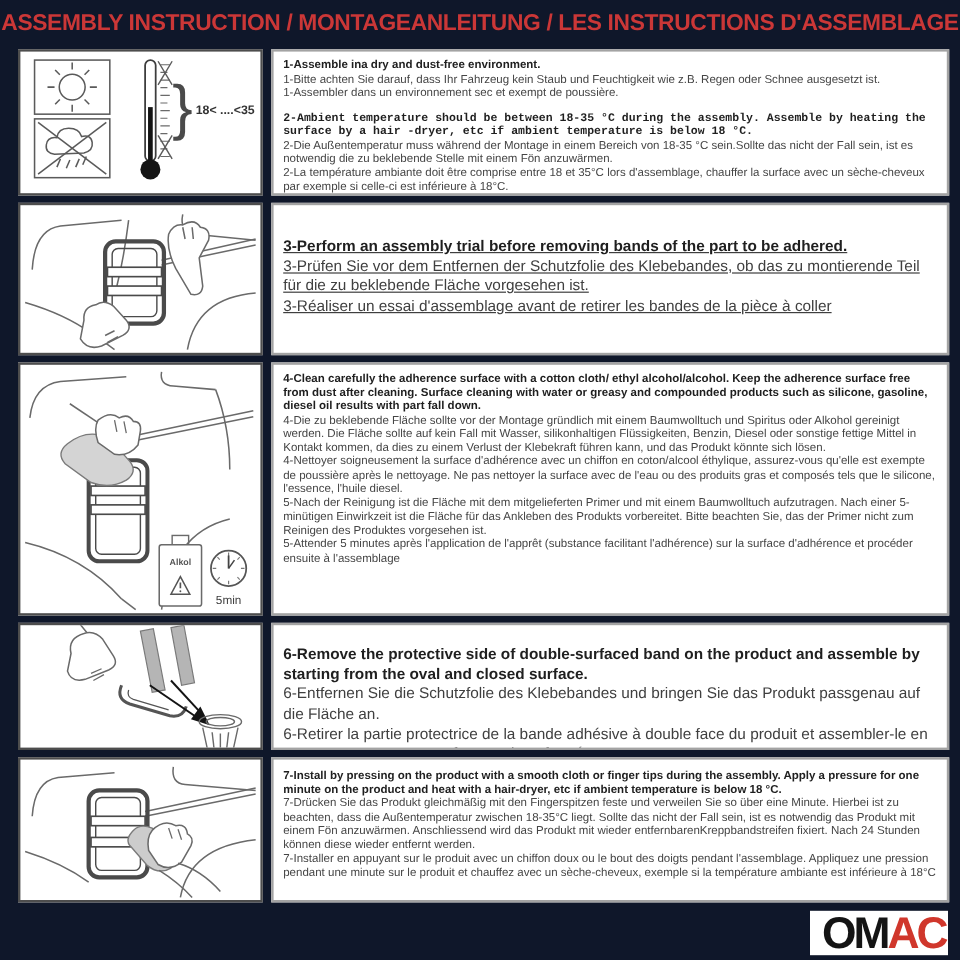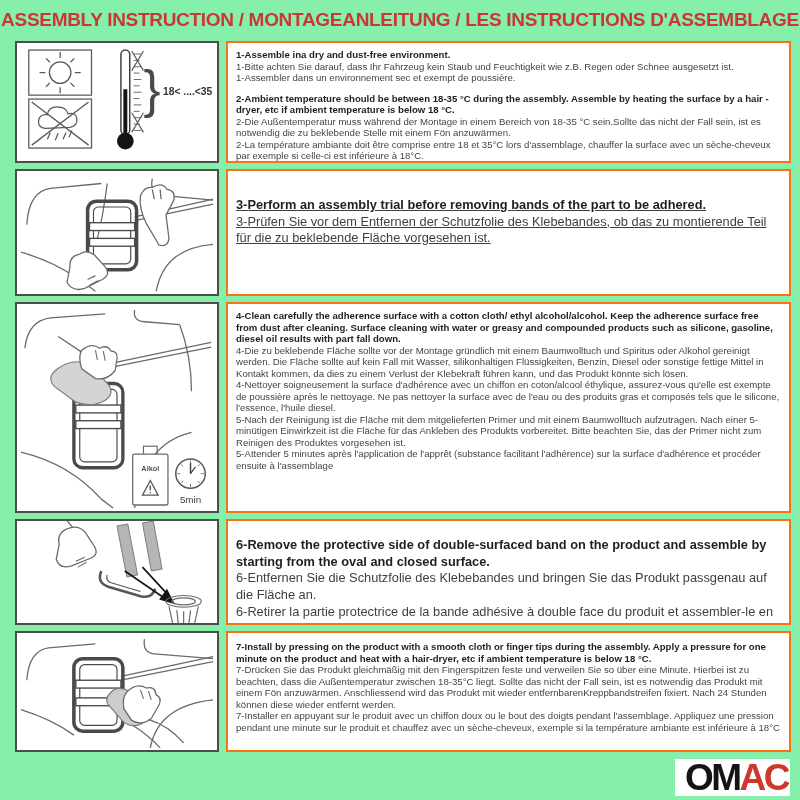--- a/index.html
+++ b/index.html
@@ -1,36 +1,36 @@
 <!DOCTYPE html>
 <html><head>
 <meta charset="utf-8">
 <style>
   html,body{margin:0;padding:0;background:#ffffff;}
   .page{
-    position:relative;width:800px;height:800px;background:#86efac;overflow:hidden;
+    position:relative;width:800px;height:800px;background:#0f172a;overflow:hidden;
     font-family:"Liberation Sans",sans-serif;color:#3d3d3d;
   }
   .title{
     margin:0;padding:9px 0 10px 0;text-align:center;
     font-size:19px;font-weight:bold;letter-spacing:-0.3px;color:#cb3737;
   }
   .row{display:flex;gap:7px;margin:0 9px 6px 15px;}
   .cell-img{
     flex:0 0 200px;border:2px solid #4d4d4d;background:#fff;
     display:flex;align-items:center;justify-content:center;overflow:hidden;
   }
   .cell-text{
-    flex:1;border:2px solid #f97316;background:#fff;
+    flex:1;border:2px solid #a3a3a3;background:#fff;
     padding:6px 8px 4px 8px;font-size:9.6px;line-height:1.2;color:#454545;
     overflow:hidden;
   }
   .cell-text p{margin:0;}
   .cell-text p.en{font-weight:bold;color:#1f1f1f;}
-  .cell-text p.spaced{margin-top:9px;}
+  .cell-text p.spaced{margin-top:9px;font-family:Liberation Mono, monospace;}
   .big{font-size:12.8px;line-height:1.3;color:#3f3f3f;}
   .pad-mid{padding-top:26px;text-decoration:underline;}
   .pad-sm{padding-top:16px;}
   .r1{height:122px;} .r2{height:127px;} .r3{height:211px;} .r4{height:106px;} .r5{height:121px;}
   svg{display:block;}
   .logo{
     position:absolute;right:10px;bottom:4px;background:#fff;padding:0 2px 0 10px;
     font-size:37px;font-weight:bold;letter-spacing:-2.5px;line-height:1;
     font-family:"Liberation Sans",sans-serif;
   }
@@ -131,20 +131,21 @@
           <path d="M124,22 q4,-9 12,-8 q10,-6 15,2 q9,1 7,11 l-8,15 3,24 q-1,9 -10,7 l-13,-22 q-8,-16 -6,-29 z"></path>
           <path d="M136,16 l2,10 M144,16 l1,10" fill="none"></path>
           <path d="M62,82 q-11,2 -10,13 l-3,16 q6,10 18,6 l18,-9 q9,-5 3,-13 l-11,-12 q-8,-6 -15,-1 z"></path>
           <path d="M70,108 l8,-4 M72,114 l9,-5" fill="none"></path>
         </g>
       </svg>
     </div>
     <div class="cell-text big pad-mid">
       <p class="en">3-Perform an assembly trial before removing bands of the part to be adhered.</p>
       <p>3-Prüfen Sie vor dem Entfernen der Schutzfolie des Klebebandes, ob das zu montierende Teil für die zu beklebende Fläche vorgesehen ist.</p>
+      <p>3-Réaliser un essai d'assemblage avant de retirer les bandes de la pièce à coller</p>
     </div>
   </div>
 
   <div class="row r3">
     <div class="cell-img">
       <svg width="196" height="205" viewBox="0 0 200 205">
         <g fill="none" stroke="#6a6a6a" stroke-width="1.3">
           <path d="M6,42 Q9,14 32,11 L88,7"></path>
           <path d="M118,3 Q116,14 128,15 L164,18"></path>
           <path d="M164,18 Q176,50 176,86"></path>

